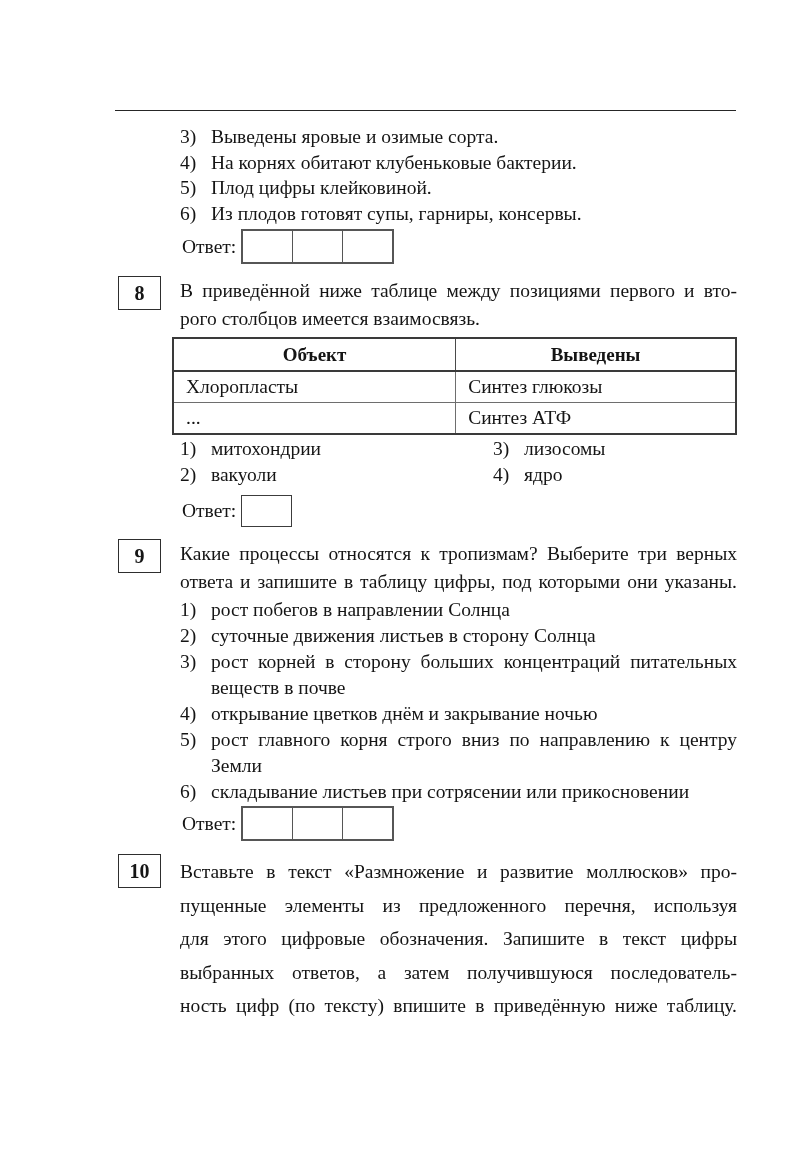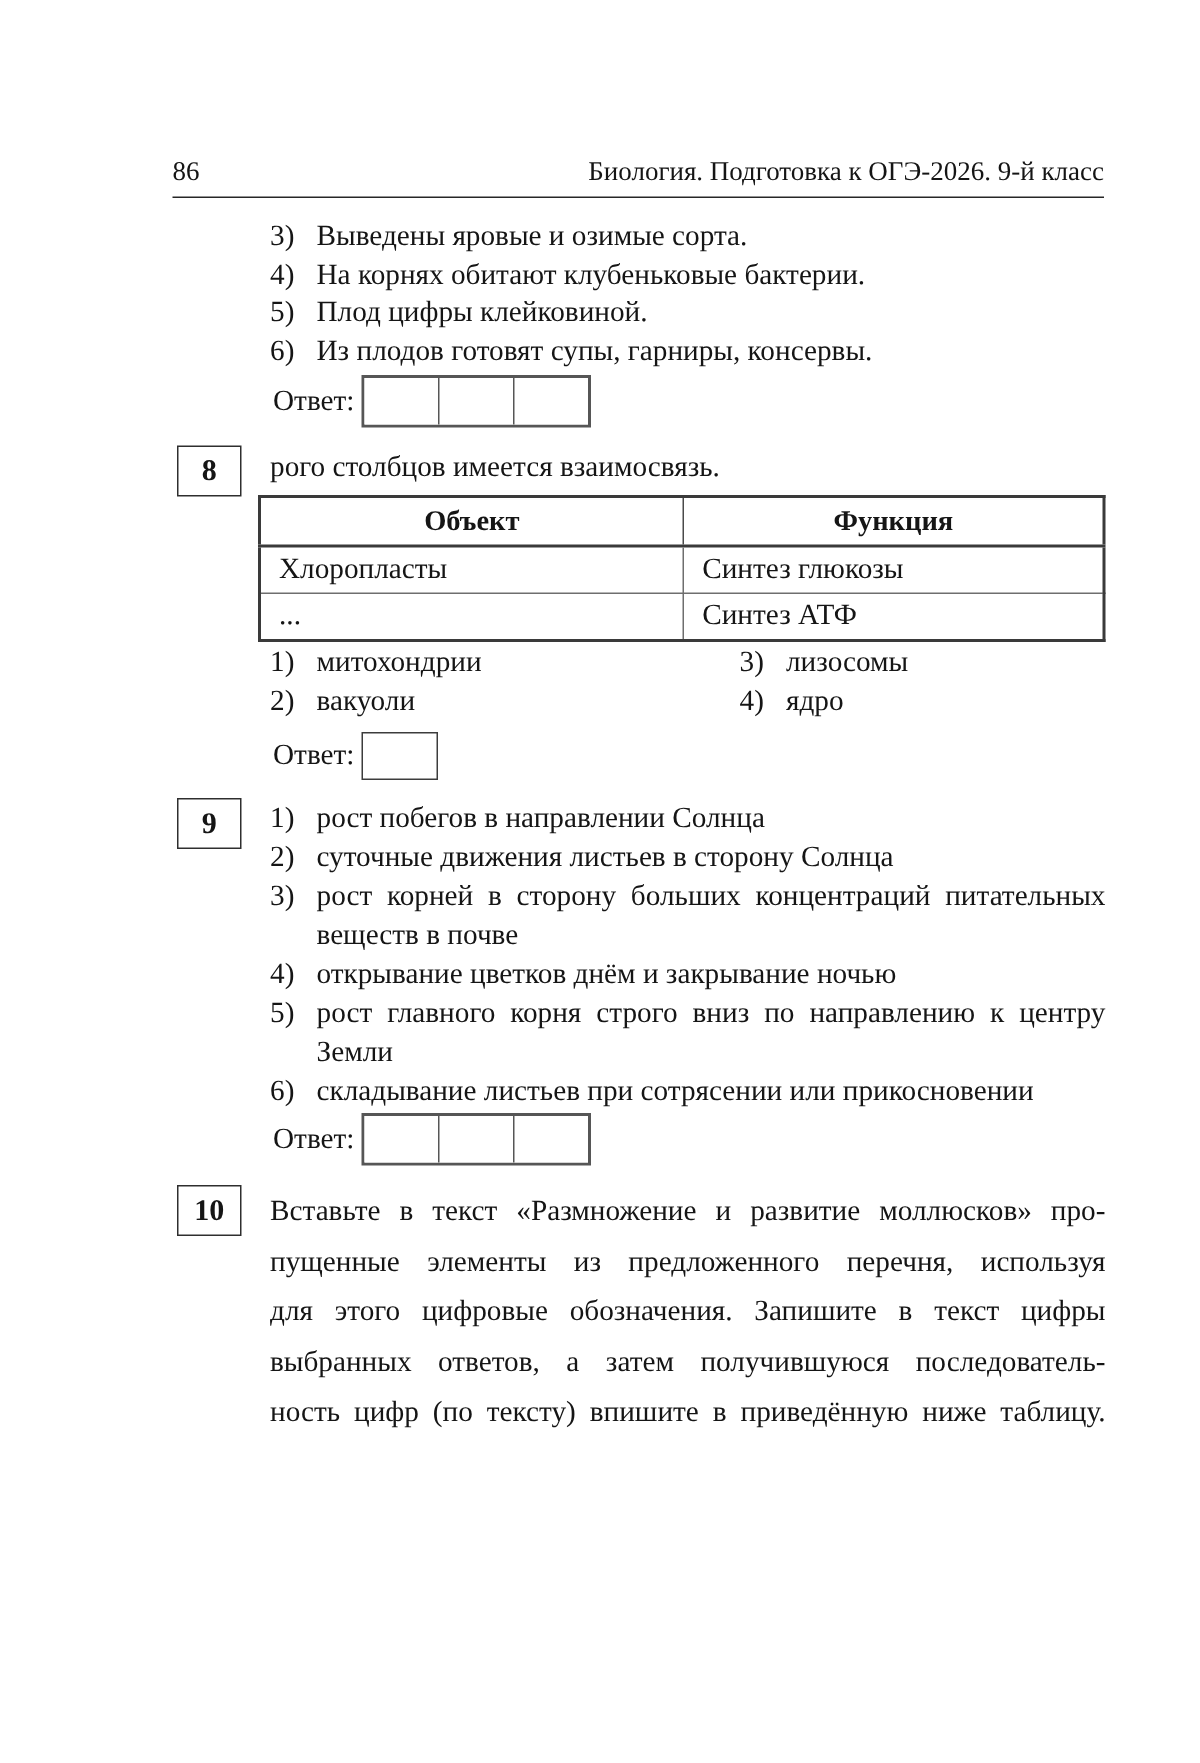--- a/index.html
+++ b/index.html
@@ -51,24 +51,20 @@
   .opts { margin-top:1px; display:grid; grid-template-columns:313px 1fr; line-height:25.5px; }
   .nlist { margin-top:1px; line-height:26px; }
   .q10 .para { line-height:33.5px; }
 </style>
 </head>
 <body>
 
 <div class="page">
 
   <div class="header">
-    <div class="header-row">
-      <span>86</span>
-      <span>Биология. Подготовка к ОГЭ-2026. 9-й класс</span>
-    </div>
     <hr class="header-rule">
   </div>
 
   <div class="main">
 
     <div class="plist">
       <div class="li">
         <span class="li-num">3)</span>
         <div class="li-text">Выведены яровые и озимые сорта.</div>
       </div>
@@ -91,28 +87,29 @@
       <div class="cells">
         <div class="cell"></div>
         <div class="cell"></div>
         <div class="cell"></div>
       </div>
     </div>
 
     <div class="question q8">
       <div class="qnum">8</div>
       <div class="para">
+        <div class="jline">В приведённой ниже таблице между позициями первого и вто-</div>
         <div>рого столбцов имеется взаимосвязь.</div>
       </div>
 
       <table class="qtable">
         <thead>
           <tr>
             <th class="c1">Объект</th>
-            <th>Функция</th>
+            <th>Выведены</th>
           </tr>
         </thead>
         <tbody>
           <tr>
             <td>Хлоропласты</td>
             <td>Синтез глюкозы</td>
           </tr>
           <tr>
             <td>...</td>
             <td>Синтез АТФ</td>
@@ -141,20 +138,24 @@
       </div>
 
       <div class="answer-row a2">
         <span class="answer-label">Ответ:</span>
         <div class="cell-single"></div>
       </div>
     </div>
 
     <div class="question q9">
       <div class="qnum">9</div>
+      <div class="para">
+        <div class="jline">Какие процессы относятся к тропизмам? Выберите три верных</div>
+        <div class="jline">ответа и запишите в таблицу цифры, под которыми они указаны.</div>
+      </div>
 
       <div class="nlist">
         <div class="li">
           <span class="li-num">1)</span>
           <div class="li-text">рост побегов в направлении Солнца</div>
         </div>
         <div class="li">
           <span class="li-num">2)</span>
           <div class="li-text">суточные движения листьев в сторону Солнца</div>
         </div>

